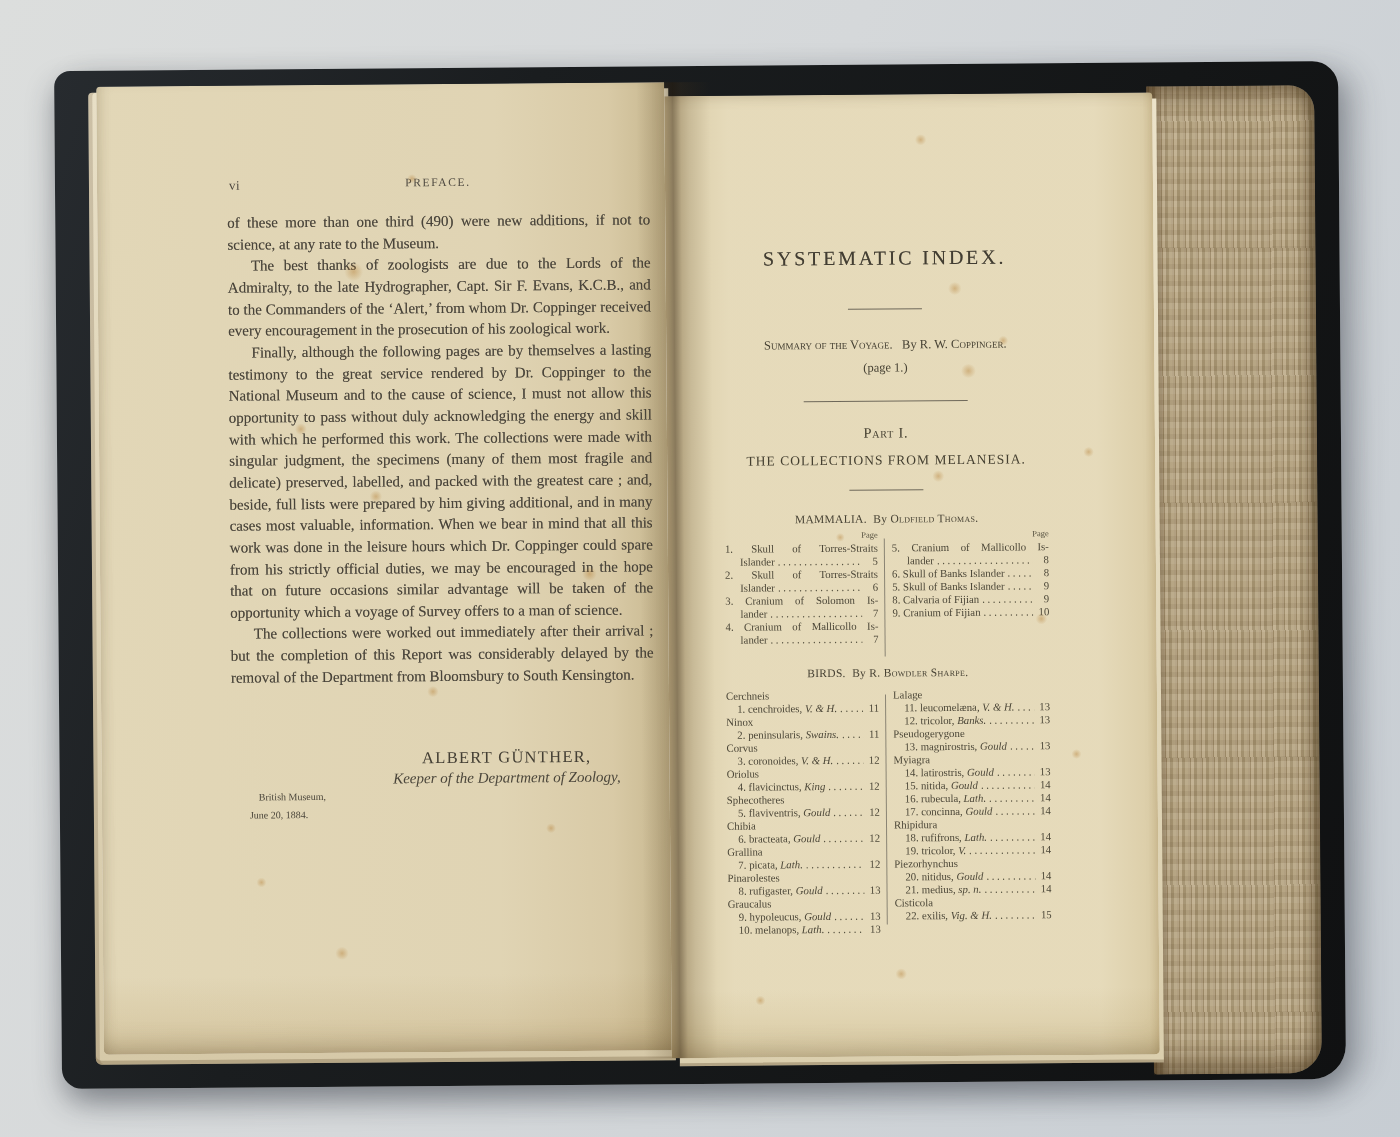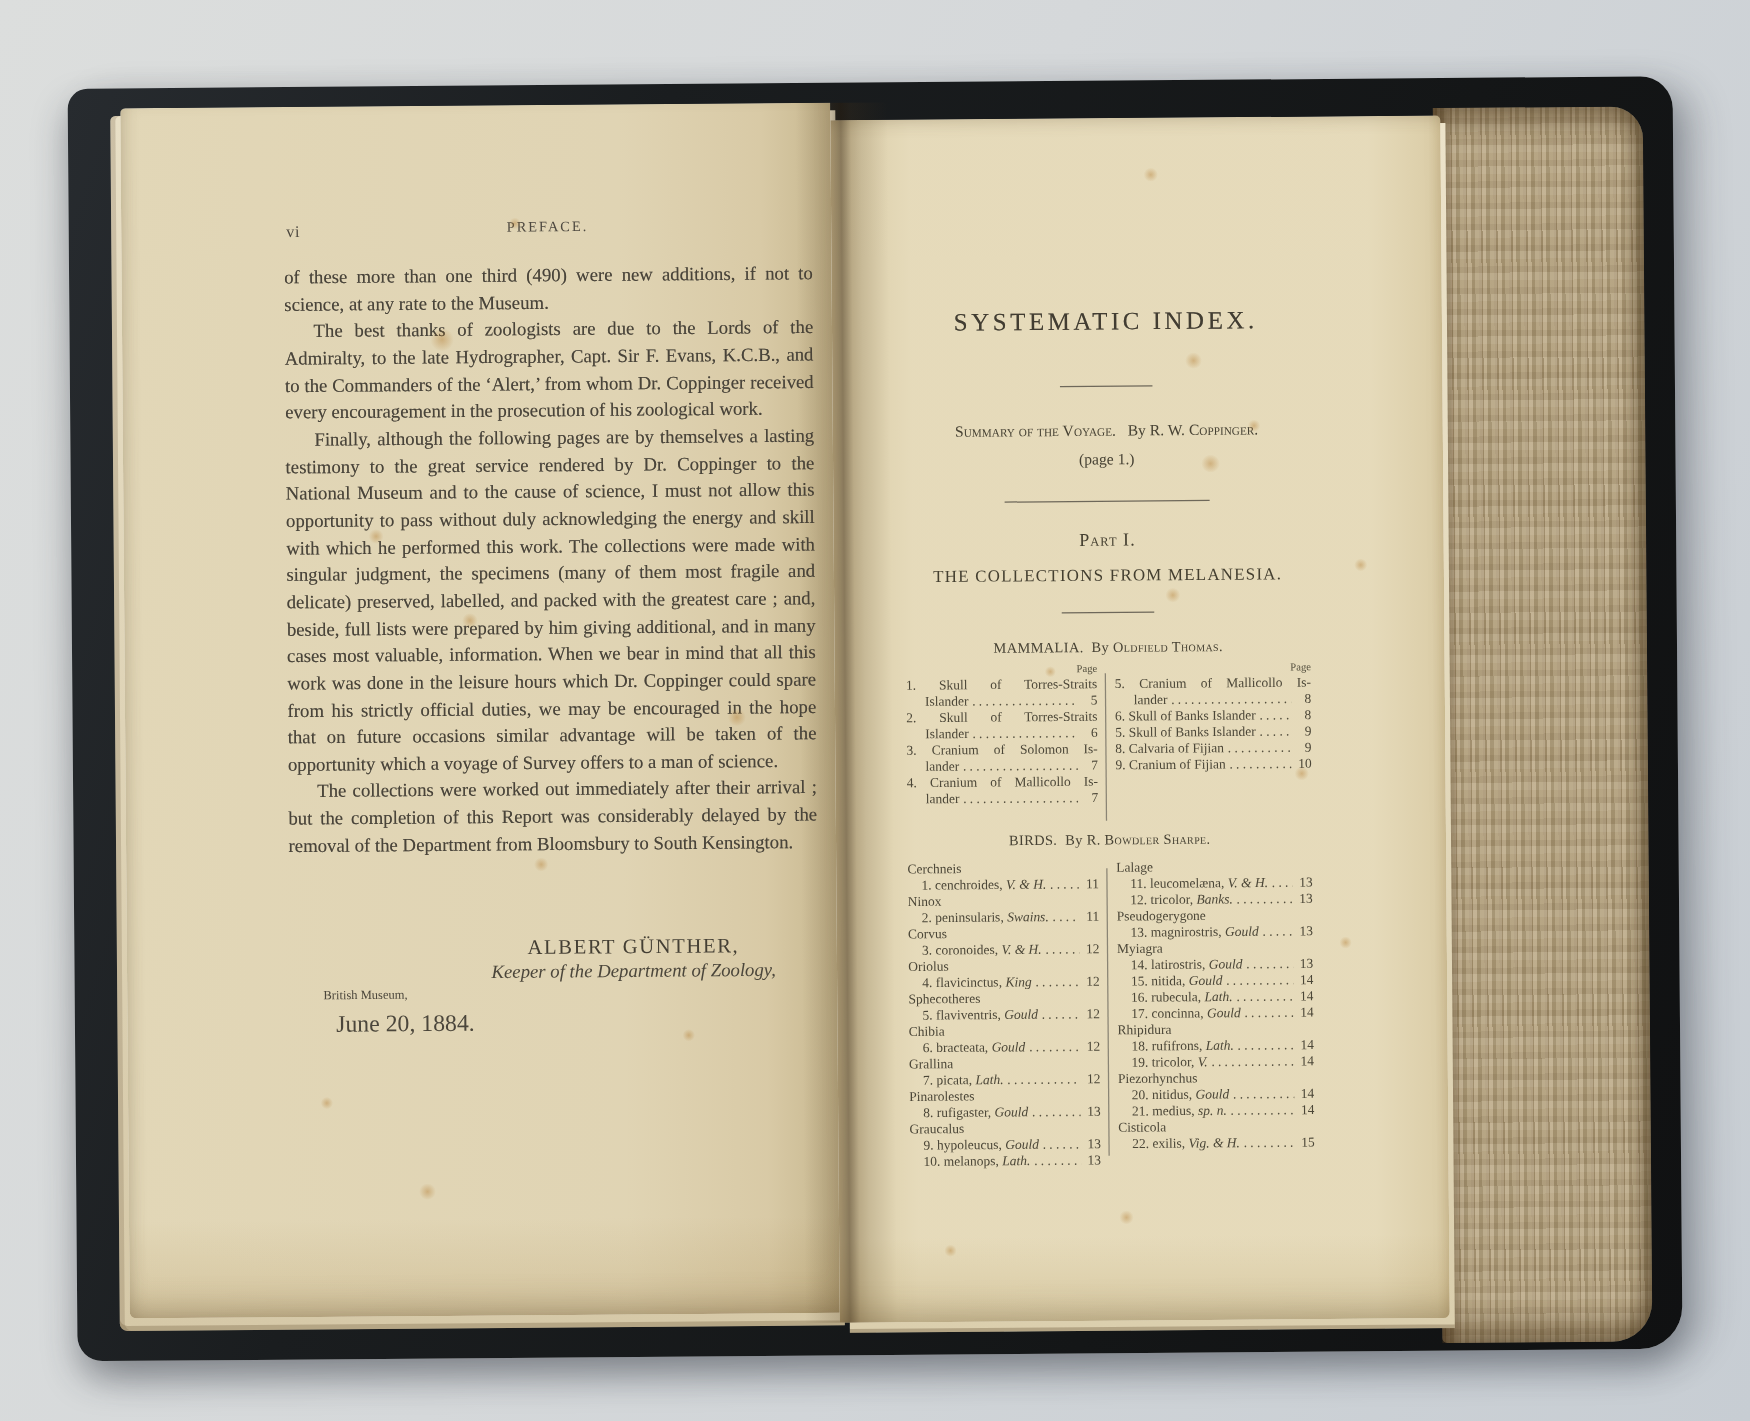--- a/index.html
+++ b/index.html
@@ -67,21 +67,21 @@
   .lp-body{position:absolute;left:130px;top:127px;width:423px;
     font-size:15px;line-height:21.65px;text-align:justify;color:#49443a;
     text-shadow:0 0 .5px rgba(73,68,58,.55);}
   .lp-body p{margin:0;}
   .lp-body p.ind{text-indent:1.55em;}
   .sig-name{position:absolute;left:130px;top:664px;width:423px;text-align:right;padding-right:63px;box-sizing:border-box;
     font-size:16.5px;letter-spacing:1.3px;color:#443f34;}
   .sig-title{position:absolute;left:130px;top:686px;width:423px;text-align:right;padding-right:34px;box-sizing:border-box;
     font-size:15px;font-style:italic;color:#4b463b;}
   .sig-place{position:absolute;left:157px;top:706px;font-size:10px;color:#4b463b;}
-  .sig-date{position:absolute;left:167px;top:724px;font-size:19px;color:#4b463b;}
+  .sig-date{position:absolute;left:148px;top:724px;font-size:10px;color:#4b463b;}
   .rp-title{position:absolute;top:152px;left:35px;width:368px;text-align:center;
     font-size:20px;letter-spacing:2.8px;color:#423d32;text-shadow:0 0 .5px rgba(66,61,50,.5);}
   .rule{position:absolute;height:1.4px;background:#6e685a;}
   .rule-1{top:214px;left:182px;width:74px;}
   .rule-2{top:306px;left:137px;width:164px;}
   .rule-3{top:395px;left:182px;width:74px;}
   .rp-summary{position:absolute;top:243px;left:35px;width:368px;text-align:center;font-size:12.5px;color:#474234;}
   .rp-pageref{position:absolute;top:266px;left:35px;width:368px;text-align:center;font-size:12.5px;color:#474234;}
   .rp-part{position:absolute;top:330px;left:35px;width:368px;text-align:center;font-size:14.5px;letter-spacing:.8px;color:#443f30;}
   .rp-part-title{position:absolute;top:358px;left:35px;width:368px;text-align:center;font-size:13.5px;letter-spacing:1px;color:#443f30;}

